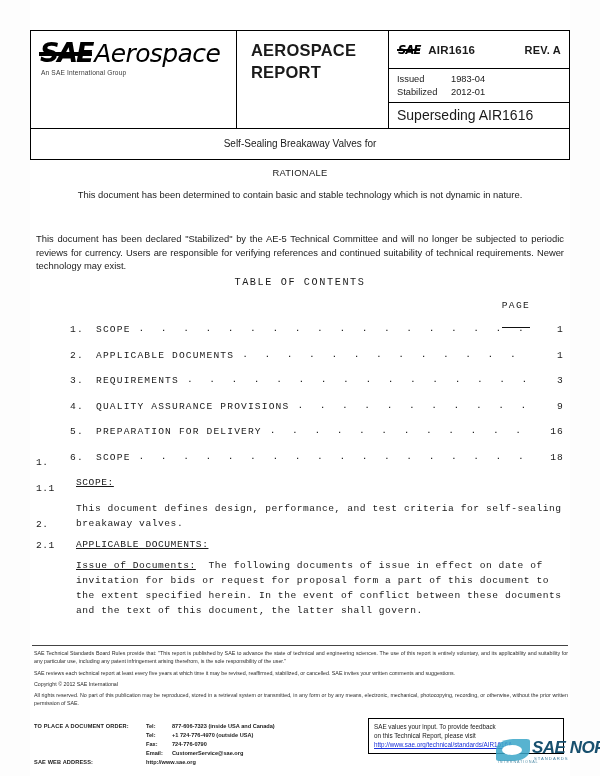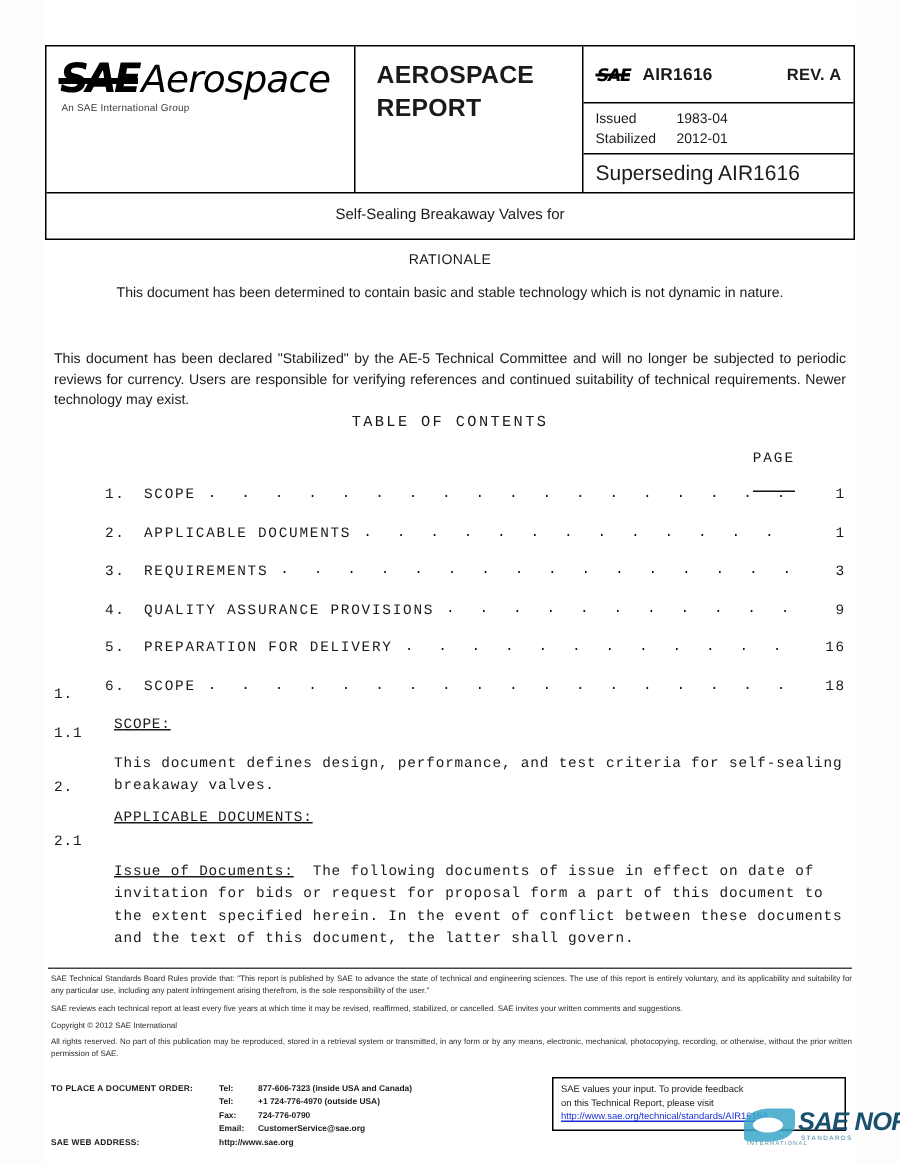--- a/index.html
+++ b/index.html
@@ -411,21 +411,21 @@
     </div>
   </div>
 
   <div class="sec" style="top:518px;">
     <div class="sec-row">
       <span class="sec-n">2.</span>
       <span class="sec-b u">APPLICABLE DOCUMENTS:</span>
     </div>
   </div>
 
-  <div class="sec" style="top:554px;">
+  <div class="sec" style="top:539px;">
     <div class="sec-row">
       <span class="sec-n">2.1</span>
       <span class="sec-b"><span class="u">Issue of Documents:</span>&nbsp; <span>The following documents of issue in effect on date of invitation for bids or request for proposal form a part of this document to the extent specified herein.  In the event of conflict between these documents and the text of this document, the latter shall govern.</span></span>
     </div>
   </div>
 
   <div class="foot-rule"></div>
 
   <div class="foot">
     <p>SAE Technical Standards Board Rules provide that: "This report is published by SAE to advance the state of technical and engineering sciences.  The use of this report is entirely voluntary, and its applicability and suitability for any particular use, including any patent infringement arising therefrom, is the sole responsibility of the user."</p>

